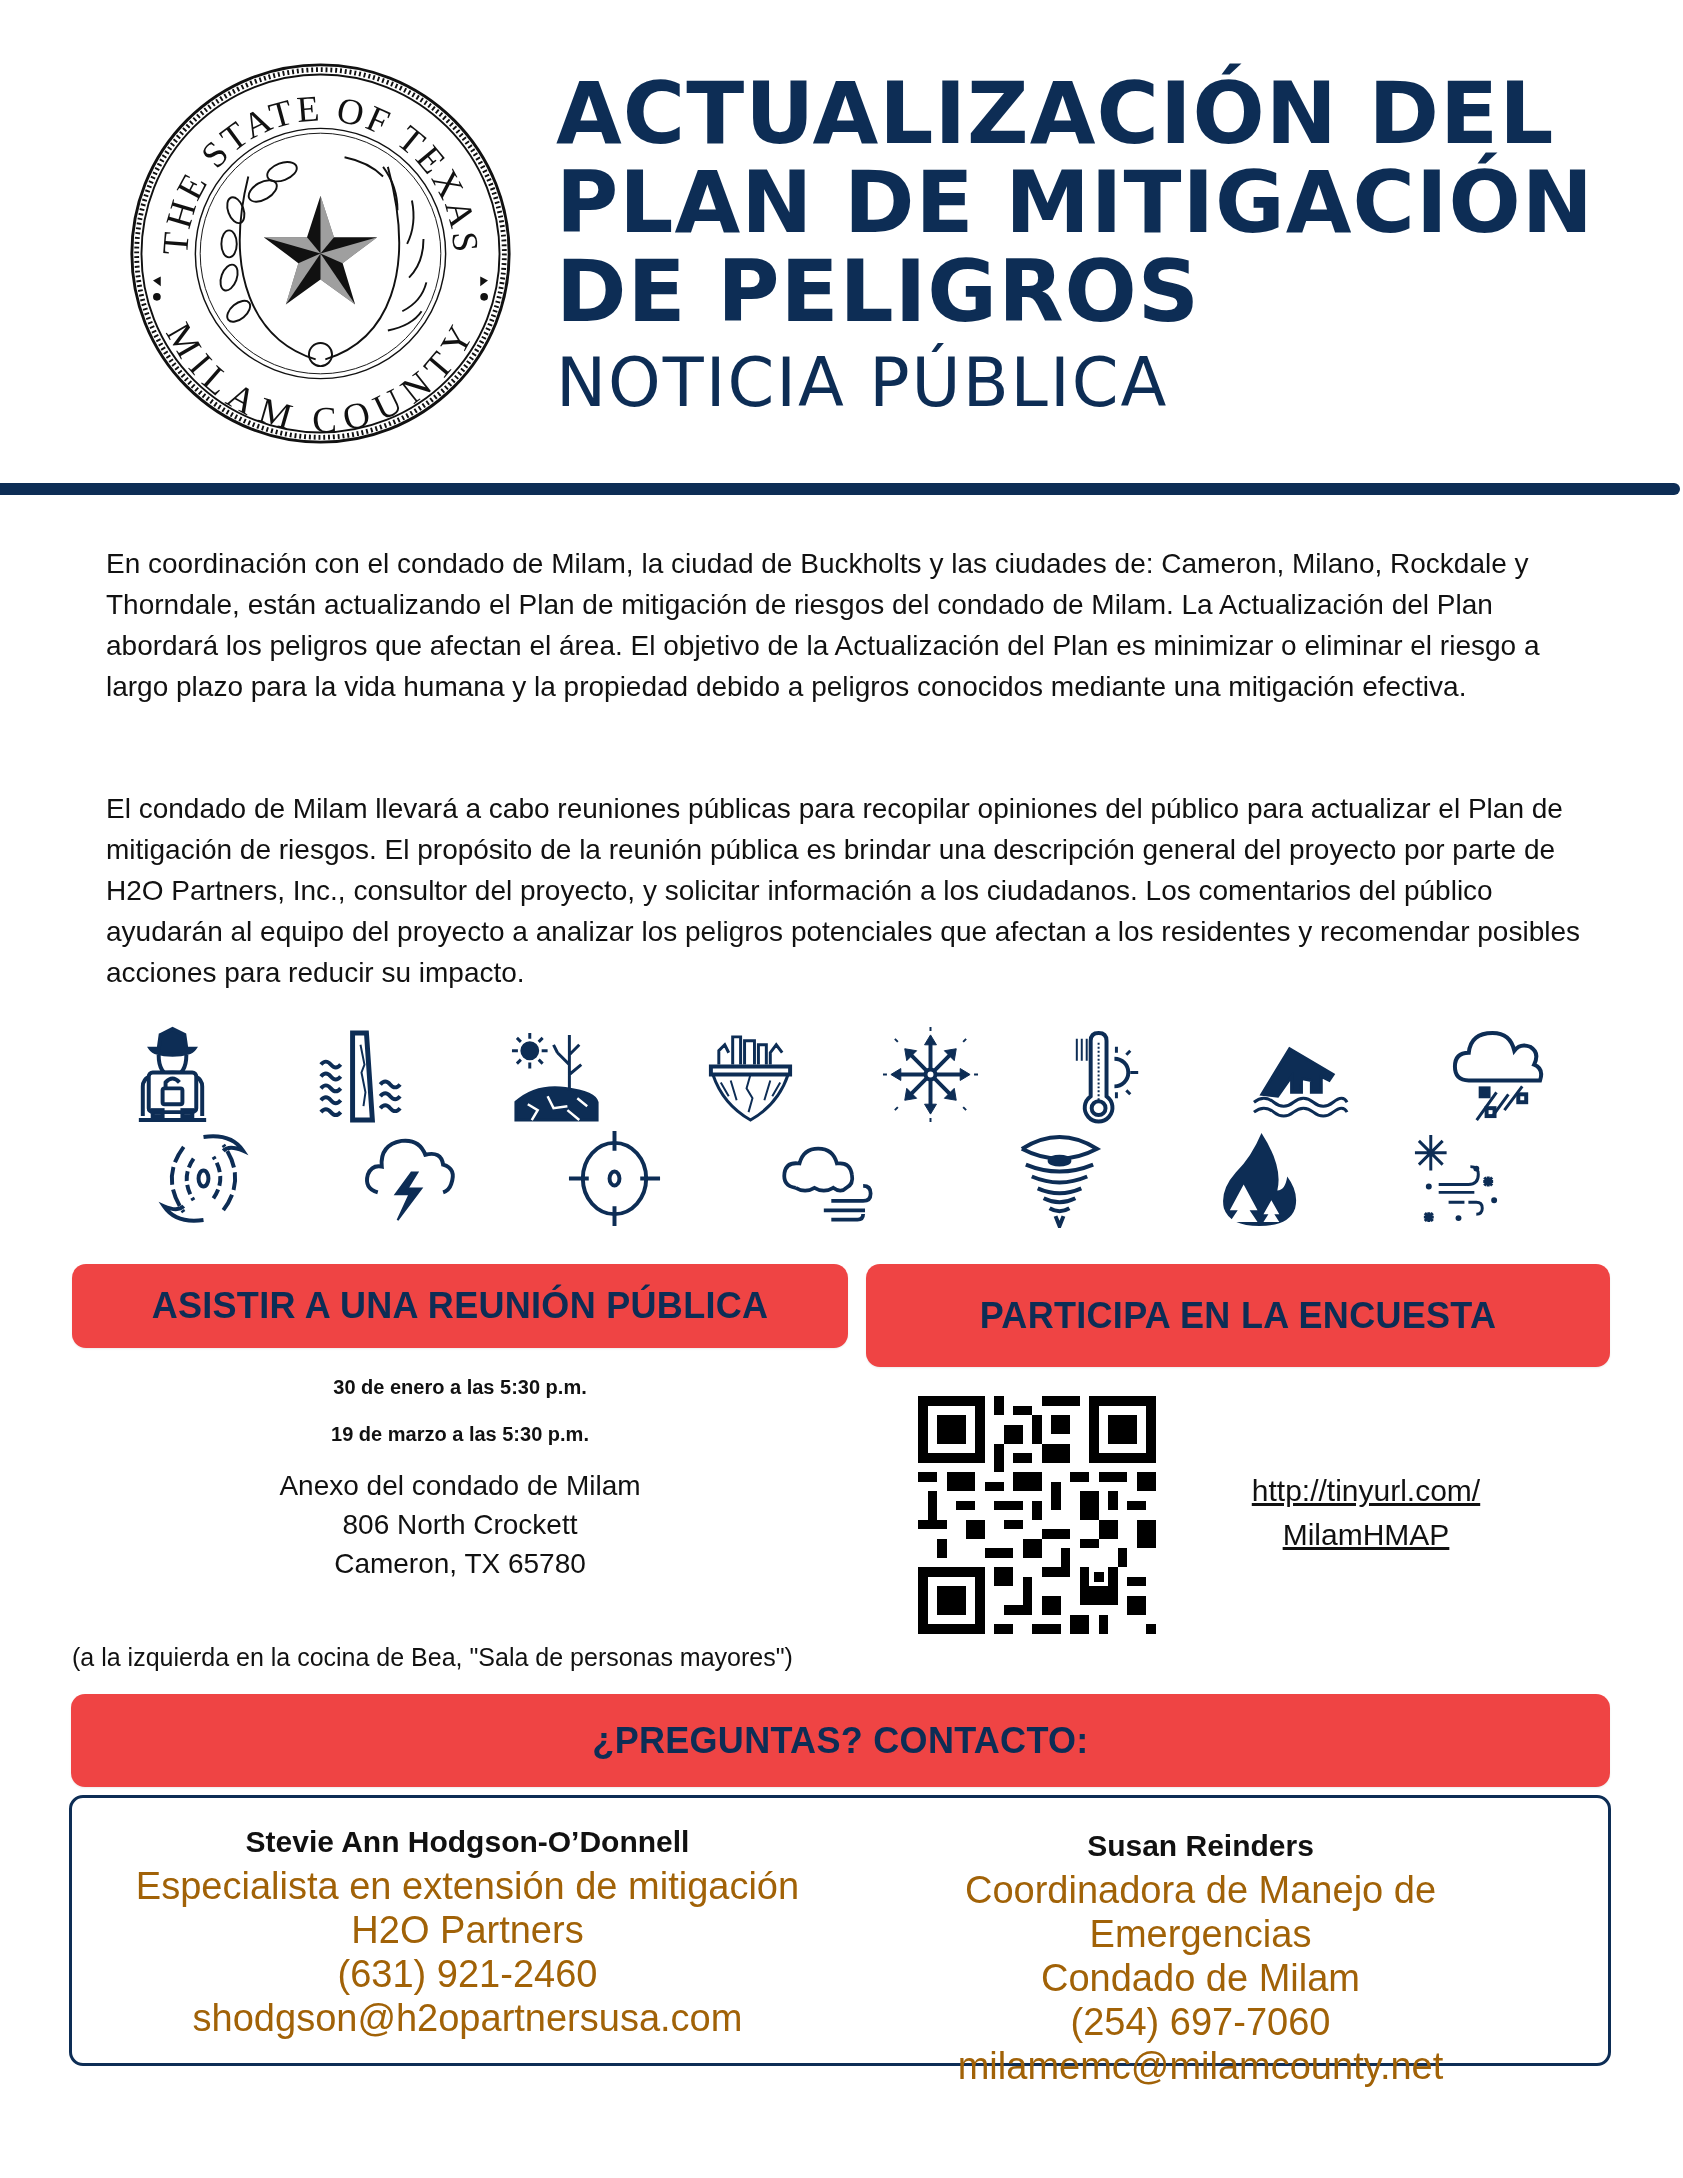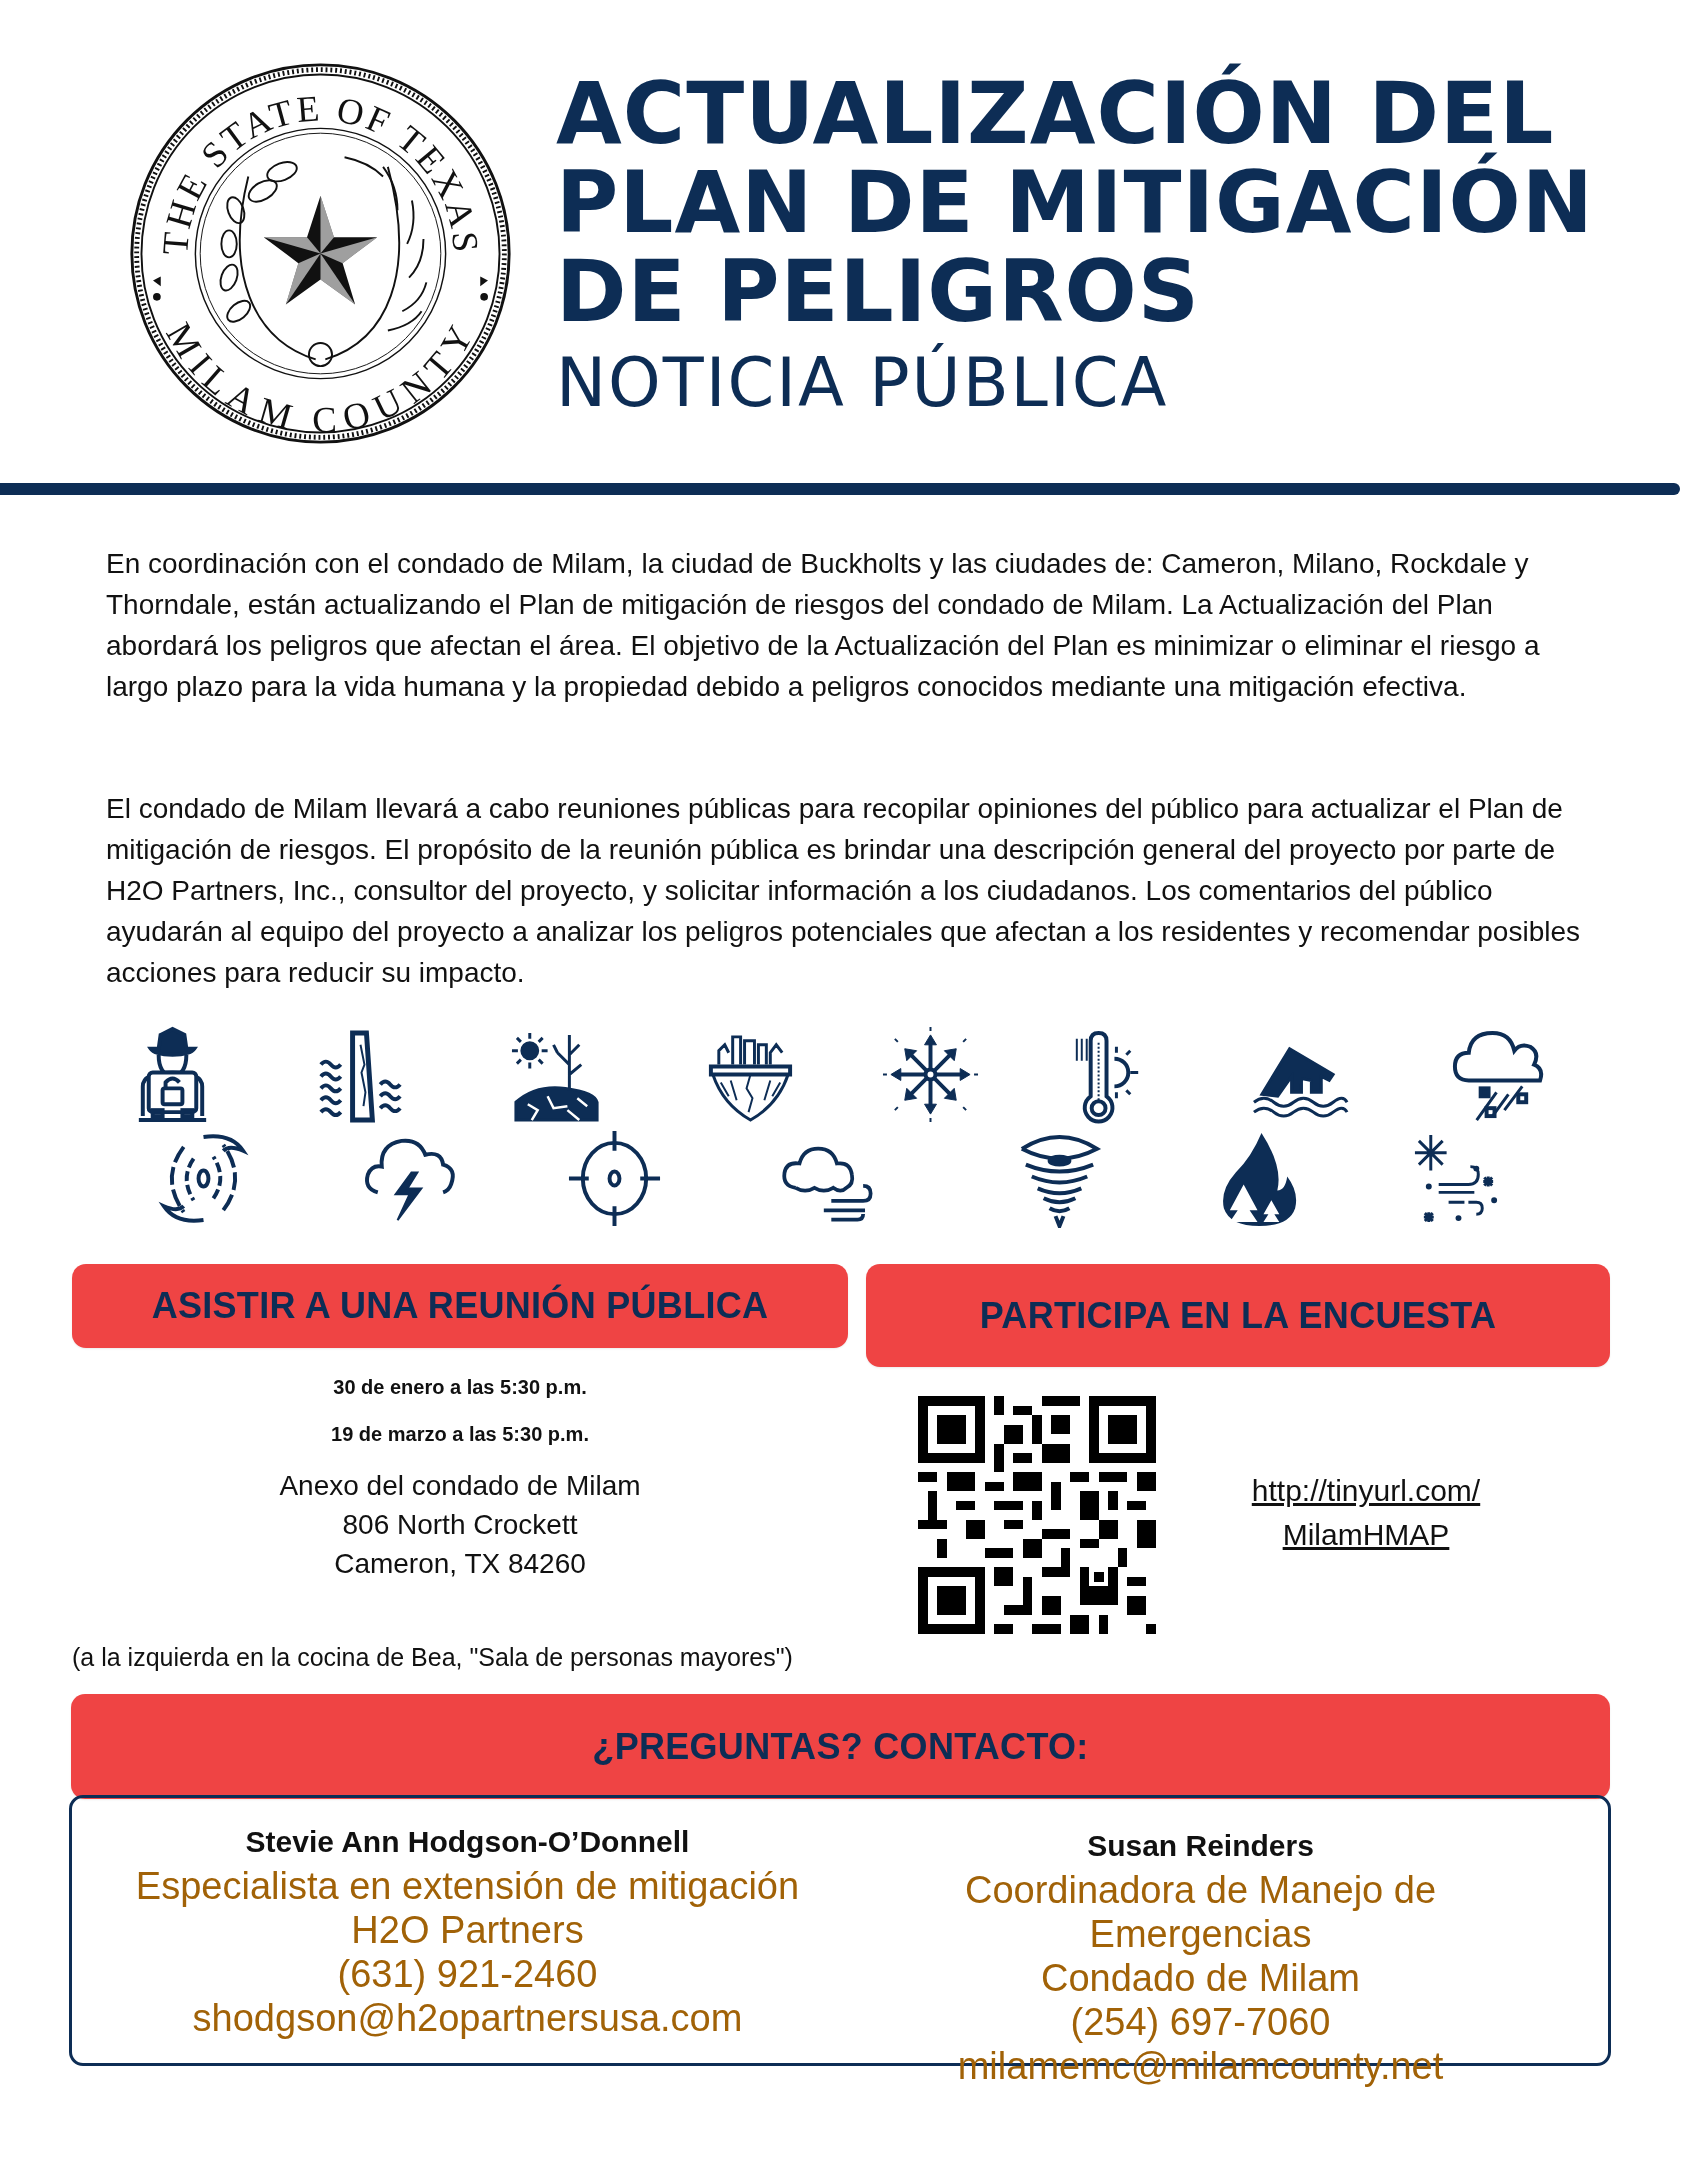--- a/index.html
+++ b/index.html
@@ -27,21 +27,21 @@
   
   .icon { width:103px; height:99px; }
   .icon svg { width:100%; height:100%; }
 
   
   .hdr-box { background:#ef4444; border-radius:14px; display:flex; align-items:center; justify-content:center;
              box-shadow:0 1px 2px rgba(0,0,0,0.08); }
   .hdr-text { font-family:"Liberation Sans", sans-serif; font-weight:bold; color:#0d2d55; font-size:36px; letter-spacing:0.3px; }
   #hdr-meeting { left:72px; top:1264px; width:776px; height:84px; }
   #hdr-survey { left:866px; top:1264px; width:744px; height:103px; }
-  #hdr-contact { left:71px; top:1694px; width:1539px; height:105px; }
+  #hdr-contact { left:71px; top:1694px; width:1539px; height:93px; }
 
   
   #meeting { left:72px; top:1364px; width:776px; text-align:center; }
   .date { font-weight:bold; font-size:20px; line-height:47px; color:#111; }
   .addr { font-size:28px; line-height:39px; color:#111; }
   #addr-block { margin-top:8px; }
   #note { left:72px; top:1643px; width:812px; font-size:25px; color:#111; white-space:nowrap; }
 
   
   #qr { left:917px; top:1396px; width:240px; height:238px; }
@@ -251,21 +251,21 @@
 <div id="hdr-survey" class="abs hdr-box">
   <span class="hdr-text">PARTICIPA EN LA ENCUESTA</span>
 </div>
 
 <div id="meeting" class="abs">
   <div class="date">30 de enero a las 5:30 p.m.</div>
   <div class="date">19 de marzo a las 5:30 p.m.</div>
   <div id="addr-block">
     <div class="addr">Anexo del condado de Milam</div>
     <div class="addr">806 North Crockett</div>
-    <div class="addr">Cameron, TX 84260</div>
+    <div class="addr">Cameron, TX 65780</div>
   </div>
 </div>
 <div id="note" class="abs">(a la izquierda en la cocina de Bea, "Sala de personas mayores")</div>
 
 <div id="qr" class="abs">
   <svg viewBox="0 0 25 25" width="240" height="238" shape-rendering="crispEdges">
     <rect width="25" height="25" fill="#fff"></rect>
     <g fill="#000">
       <path d="M0 0h7v7h-7z M1 1v5h5v-5z" fill-rule="evenodd"></path>
         <rect x="2" y="2" width="3" height="3"></rect>

